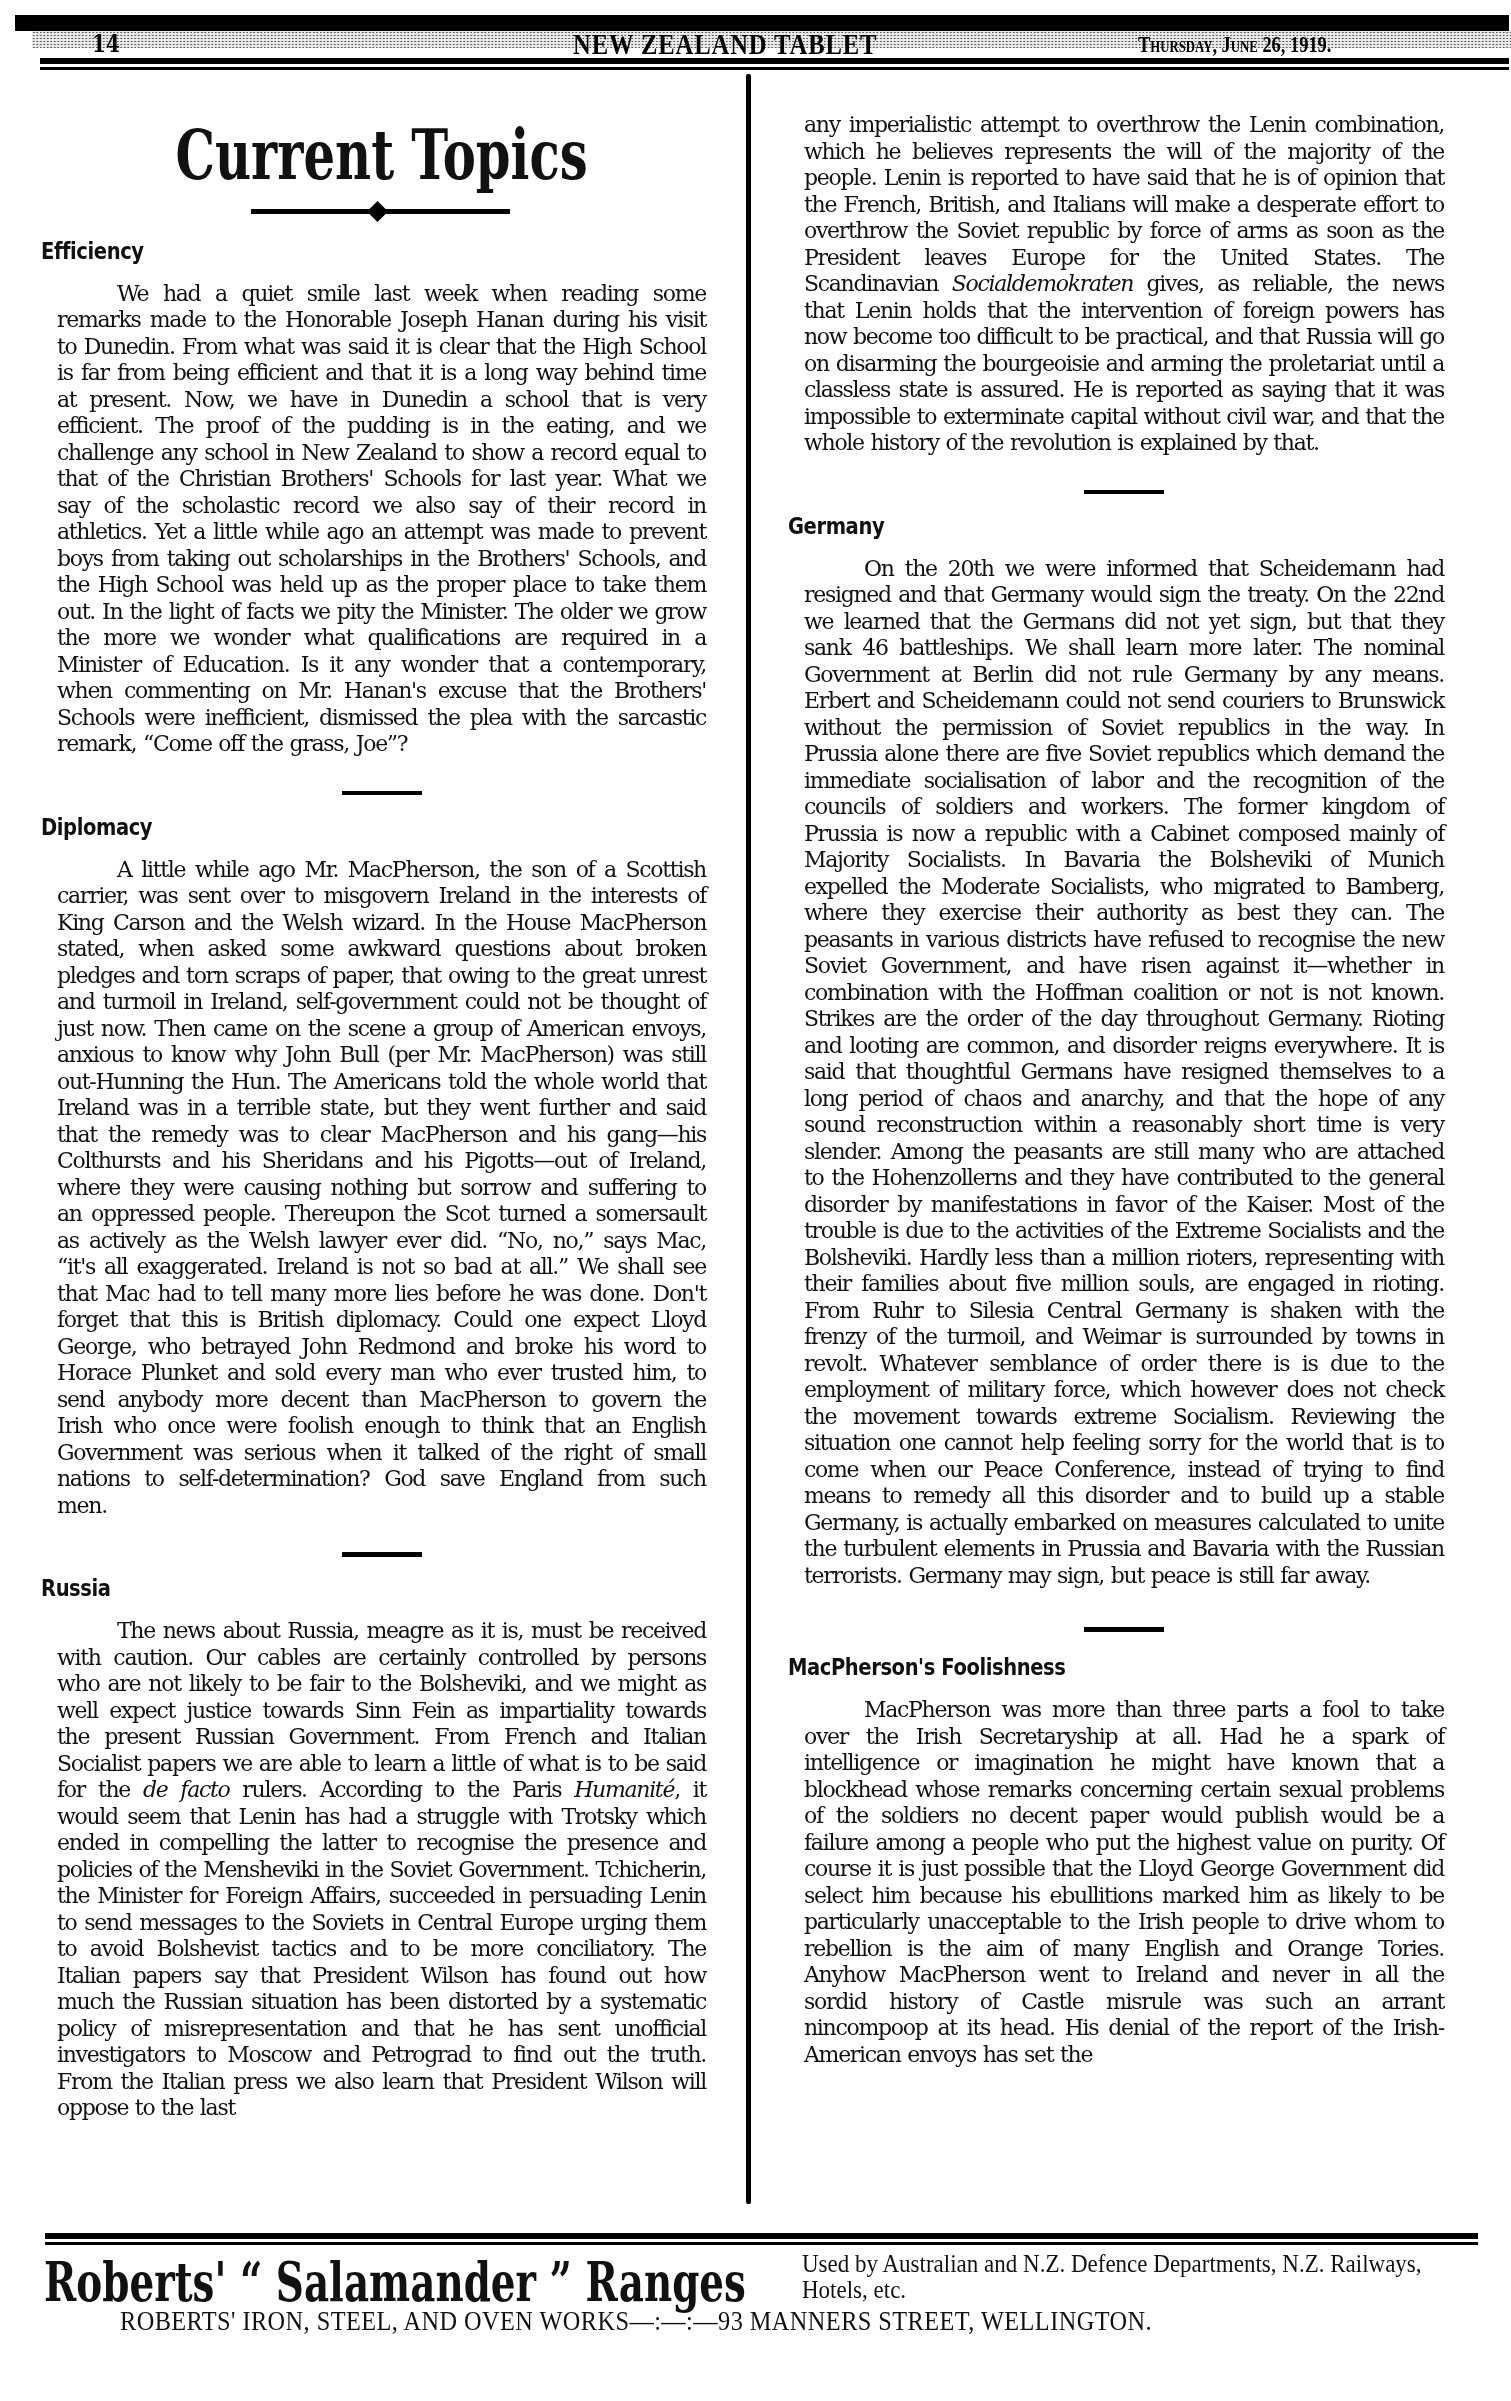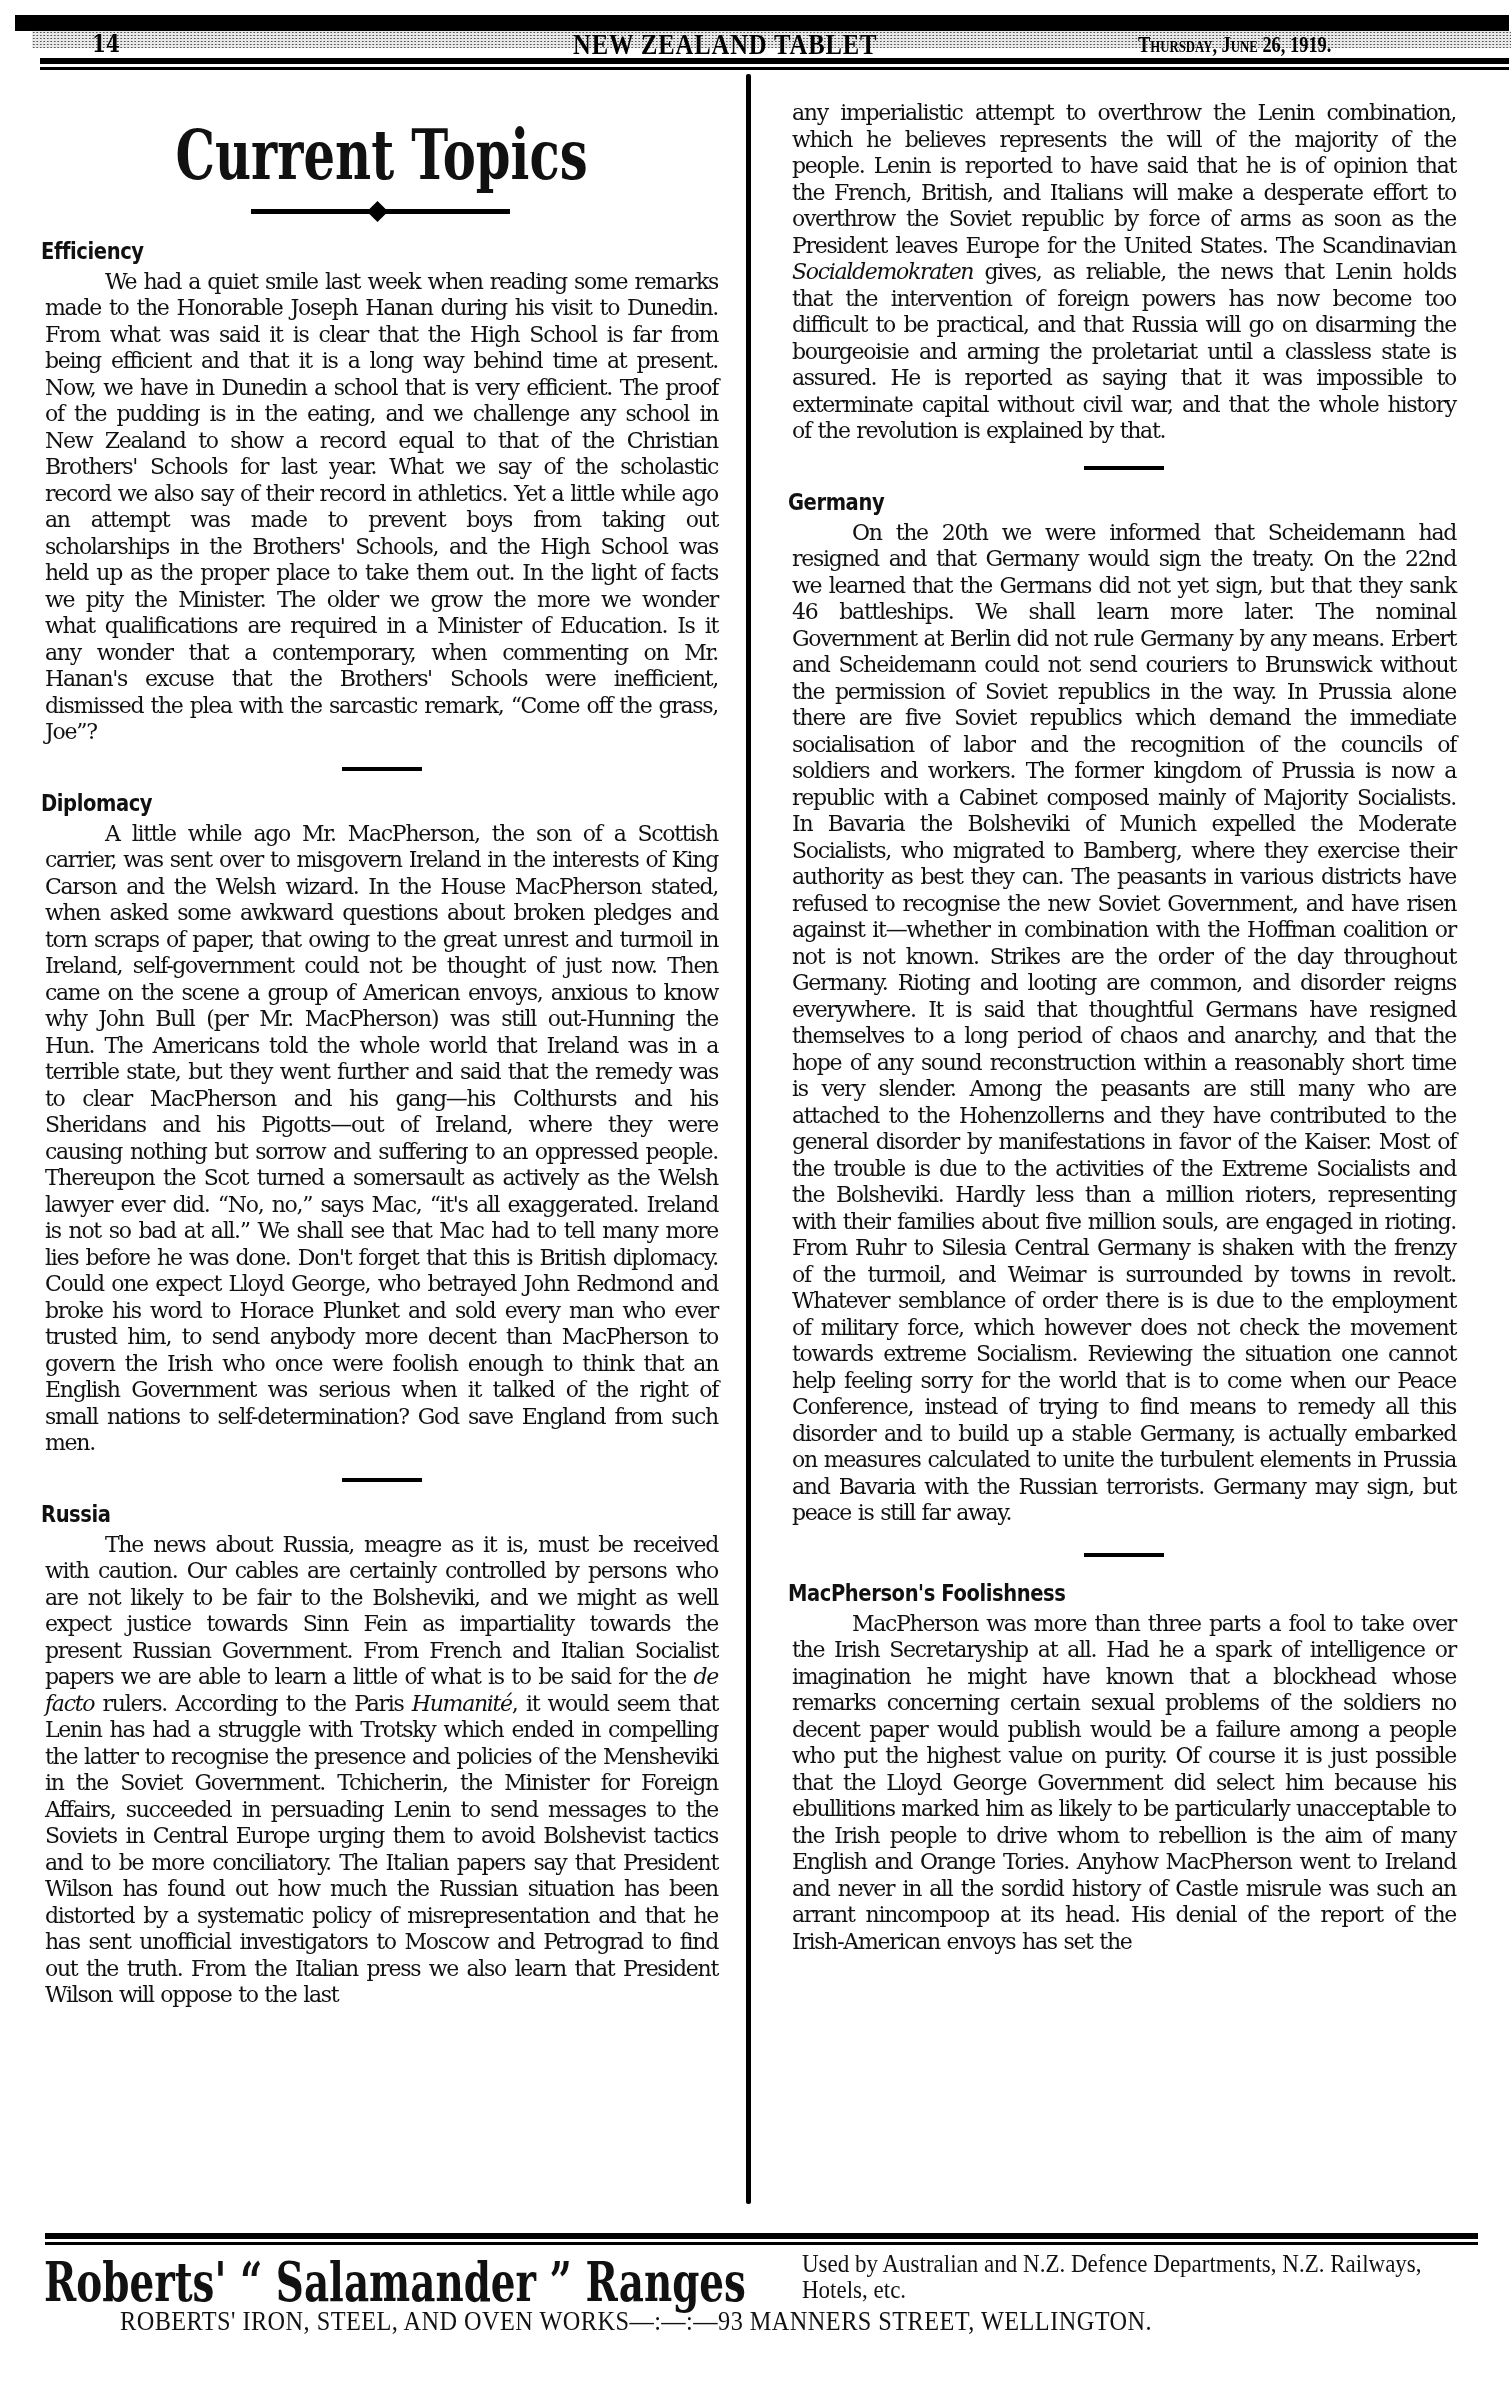--- a/index.html
+++ b/index.html
@@ -33,21 +33,21 @@
   .title-ornament { position: relative; height: 20px; margin: 5px 0 15px 0; }
   .title-ornament .bar { position: absolute; left: 210px; top: 7.5px; width: 259px; height: 5px; background: #000; }
   .title-ornament .diamond { position: absolute; left: 329px; top: 2.5px; width: 15px; height: 15px; background: #000; transform: rotate(45deg); }
 
   h2.section {
     font-family: "DejaVu Sans", "Liberation Sans", sans-serif; font-weight: bold;
     font-size: 23px; line-height: 28px; margin: 0; letter-spacing: -0.5px;
     transform: scaleX(0.85); transform-origin: left;
   }
   p.body {
-    margin: 4px; font-family: "DejaVu Serif", serif; font-size: 22px; line-height: 26.5px;
+    margin: 16px; font-family: "DejaVu Serif", serif; font-size: 22px; line-height: 26.5px;
     text-align: justify; text-indent: 60px; letter-spacing: -1.3px; word-spacing: 1px;
   }
   p.body.noindent { text-indent: 0; }
   .sep { position: relative; height: 39px; }
   .sep .line { position: absolute; top: 17px; width: 80px; height: 4.5px; background: #000; left: 50%; margin-left: -40px; }
 
   .ad-rule1 { position: absolute; left: 45px; top: 2233px; width: 1433px; height: 6px; background: #000; }
   .ad-rule2 { position: absolute; left: 45px; top: 2242px; width: 1433px; height: 3px; background: #000; }
   .ad-brand {
     position: absolute; left: 44px; top: 2247px; font-family: "DejaVu Serif", serif; font-weight: bold;

